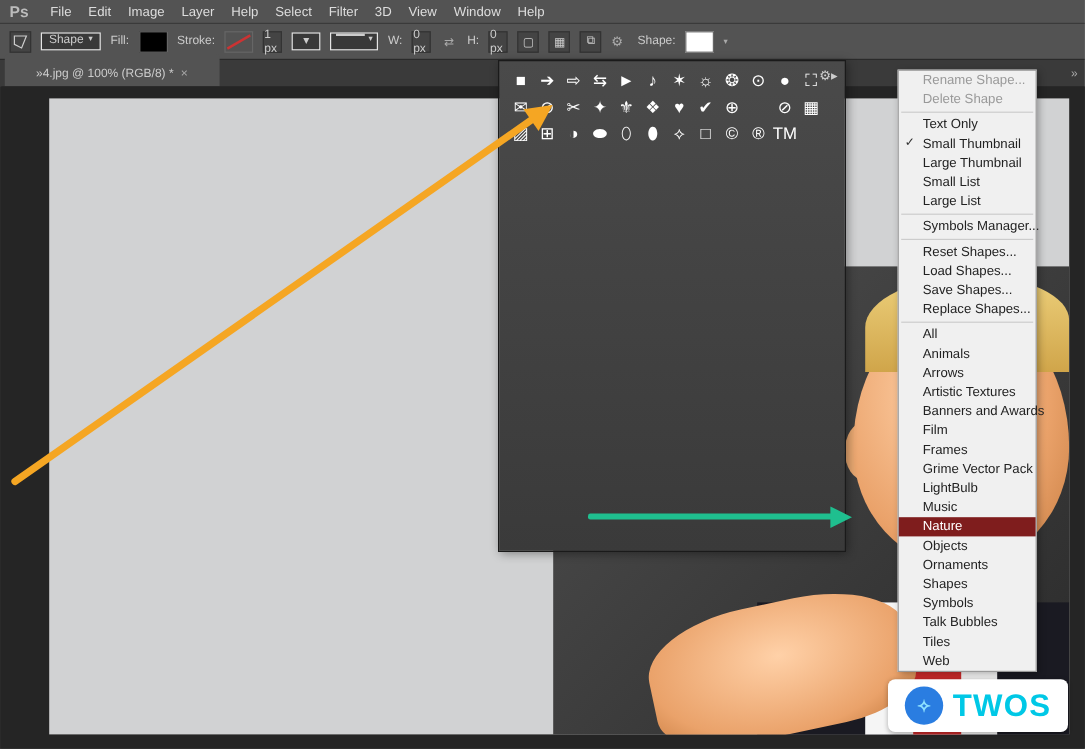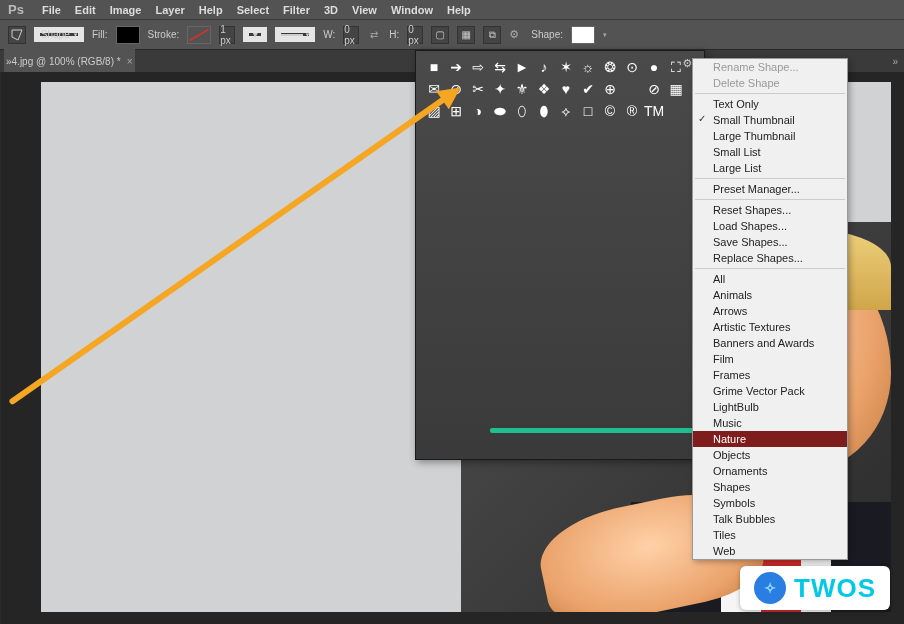--- a/index.html
+++ b/index.html
@@ -2,38 +2,38 @@
 <html><head>
 <meta charset="utf-8">
 <style>
   * { box-sizing: border-box; margin: 0; padding: 0; font-family: "Segoe UI", Tahoma, sans-serif; }
   body { width: 904px; height: 624px; background: #f0f0f0; overflow: hidden; position: relative; }
   .app { width: 904px; height: 624px; background: #535353; position: relative; overflow: hidden; }
   
   
   .menubar { height: 20px; background: #535353; display: flex; align-items: center; padding: 0 8px; font-size: 11px; color: #ddd; gap: 14px; border-bottom: 1px solid #3a3a3a;}
   .menubar span:first-child { font-weight: bold; font-size:13px; margin-right:4px; color:#bbb; cursor:default;}
-  .menubar span { cursor: default; font-weight: bold; }
+  .menubar span { cursor: default; }
   
   
   .optbar { height: 30px; background: #535353; display: flex; align-items: center; padding: 0 8px; font-size: 10px; color: #ccc; gap: 8px; border-bottom: 1px solid #2a2a2a;}
   .tool-icon { width:18px; height:18px; background:#444; border:1px solid #333; display:flex; align-items:center; justify-content:center;}
-  .drop { width:50px; height:15px; background:#393939; border:6px solid #e5e5e5; display:flex; align-items:center; justify-content:center; font-size:10px;}
+  .drop { width:50px; height:15px; background:#393939; border:1px solid #e5e5e5; display:flex; justify-content:center; font-size:10px;}
   .swatch { width:24px; height:18px; border:1px solid #666;}
   .swatch.none { background:#535353; position:relative;}
   .swatch.none::after { content:""; position:absolute; width:100%; height:2px; background:#cc3333; top:50%; left:0; transform: translateY(-50%) rotate(-30deg);}
   .swatch.white { background:#ffffff;}
   .num-input { width:16px; height:18px; background:#444; border:1px solid #333; color:#ccc; font-size:10px; display:flex; align-items:center; justify-content:flex-end; padding-right:3px;}
   .link-dims { width:14px; height:14px; color:#aaa; font-size:10px; display:flex; align-items:center; justify-content:center;}
   .gear-icon { width:14px; height:14px; color:#aaa; font-size:11px;}
   .checkbox { width:11px; height:11px; border:1px solid #888; background:#3a3a3a; display:inline-block; vertical-align:middle; margin-right:3px;}
   
   
   .tabbar { height: 22px; background: #3a3a3a; display: flex; align-items: center; font-size: 10px; color: #ccc; padding-left:4px;}
-  .tab { background:#535353; height:32px; padding:0 2px; display:flex; align-items:center; border-top-left-radius:3px; border-top-right-radius:3px; gap:6px;}
+  .tab { background:#535353; height:32px; padding:0 26px; display:flex; align-items:center; border-top-left-radius:3px; border-top-right-radius:3px; gap:6px;}
   .tab .x { color:#aaa; font-size:10px;}
   .expand { margin-left:auto; margin-right:6px; font-size:10px; color:#aaa;}
   
   
   .work { position:absolute; top:72px; left:0; right:0; bottom:0; background:#252525; display:flex;}
   .toolcol { width:7px; background:#535353; border-right:1px solid #2a2a2a;}
   .canvas-zone { flex:1; background:#252525; position:relative; padding:10px 40px;}
   .canvas { width:850px; height:530px; background:#d1d2d3; position:relative; overflow:hidden;}
   
   
@@ -47,21 +47,21 @@
   .shirt { position:absolute; right:60px; bottom:0; width:110px; height:120px; background:#f5f5f5;}
   
   
   .shapes-panel { position:absolute; left:415px; top:50px; width:290px; height:410px; background: linear-gradient(180deg, #4a4a4a 0%, #3a3a3a 100%); border:1px solid #1a1a1a; box-shadow: 2px 2px 8px rgba(0,0,0,0.4);}
   .shapes-panel .gear-corner { position:absolute; right:6px; top:6px; font-size:11px; color:#ccc;}
   .shape-grid { padding:6px 8px; display:flex; flex-wrap:wrap; gap:2px; width:100%;}
   .shape-cell { width:20px; height:20px; display:flex; align-items:center; justify-content:center; color:#fff; font-size:14px; }
   .blank-cell { width:20px; height:20px; }
   
   
-  .ctx-menu { position:absolute; left:692px; top:58px; width:156px; background:#f0f0f0; border:1px solid #999; box-shadow: 2px 2px 6px rgba(0,0,0,0.3); font-size:11px; color:#222; z-index:20;}
+  .ctx-menu { position:absolute; left:748px; top:58px; width:116px; background:#f0f0f0; border:1px solid #999; box-shadow: 2px 2px 6px rgba(0,0,0,0.3); font-size:11px; color:#222; z-index:20;}
   .ctx-item { padding:2px 8px 2px 20px; white-space:nowrap; position:relative;}
   .ctx-item.disabled { color:#999;}
   .ctx-item.hl { background:#7f1d1d; color:#fff;}
   .ctx-sep { height:1px; background:#ccc; margin:2px 2px;}
   .ctx-check::before { content:"✓"; position:absolute; left:5px; top:1px; font-size:10px; color:#333;}
   
   
   .arrow-orange { position:absolute; left:10px; top:400px; width:540px; height:6px; background:#f5a623; transform-origin: left center; transform: rotate(-35deg); z-index:15; border-radius:3px;}
   .arrow-orange::after { content:""; position:absolute; right:-10px; top:-8px; border-left:22px solid #f5a623; border-top:11px solid transparent; border-bottom:11px solid transparent;}
   .arrow-teal { position:absolute; left:490px; top:428px; width:210px; height:5px; background:#1fbf8f; z-index:15; border-radius:2px;}
@@ -196,21 +196,21 @@
   <div class="ctx-menu" id="ctx-menu">
       <div class="ctx-item disabled">Rename Shape...</div>
       <div class="ctx-item disabled">Delete Shape</div>
       <div class="ctx-sep"></div>
       <div class="ctx-item">Text Only</div>
       <div class="ctx-item ctx-check">Small Thumbnail</div>
       <div class="ctx-item">Large Thumbnail</div>
       <div class="ctx-item">Small List</div>
       <div class="ctx-item">Large List</div>
       <div class="ctx-sep"></div>
-      <div class="ctx-item">Preset Manager...</div>
+      <div class="ctx-item">Symbols Manager...</div>
       <div class="ctx-sep"></div>
       <div class="ctx-item">Reset Shapes...</div>
       <div class="ctx-item">Load Shapes...</div>
       <div class="ctx-item">Save Shapes...</div>
       <div class="ctx-item">Replace Shapes...</div>
       <div class="ctx-sep"></div>
       <div class="ctx-item">All</div>
       <div class="ctx-item">Animals</div>
       <div class="ctx-item">Arrows</div>
       <div class="ctx-item">Artistic Textures</div>

